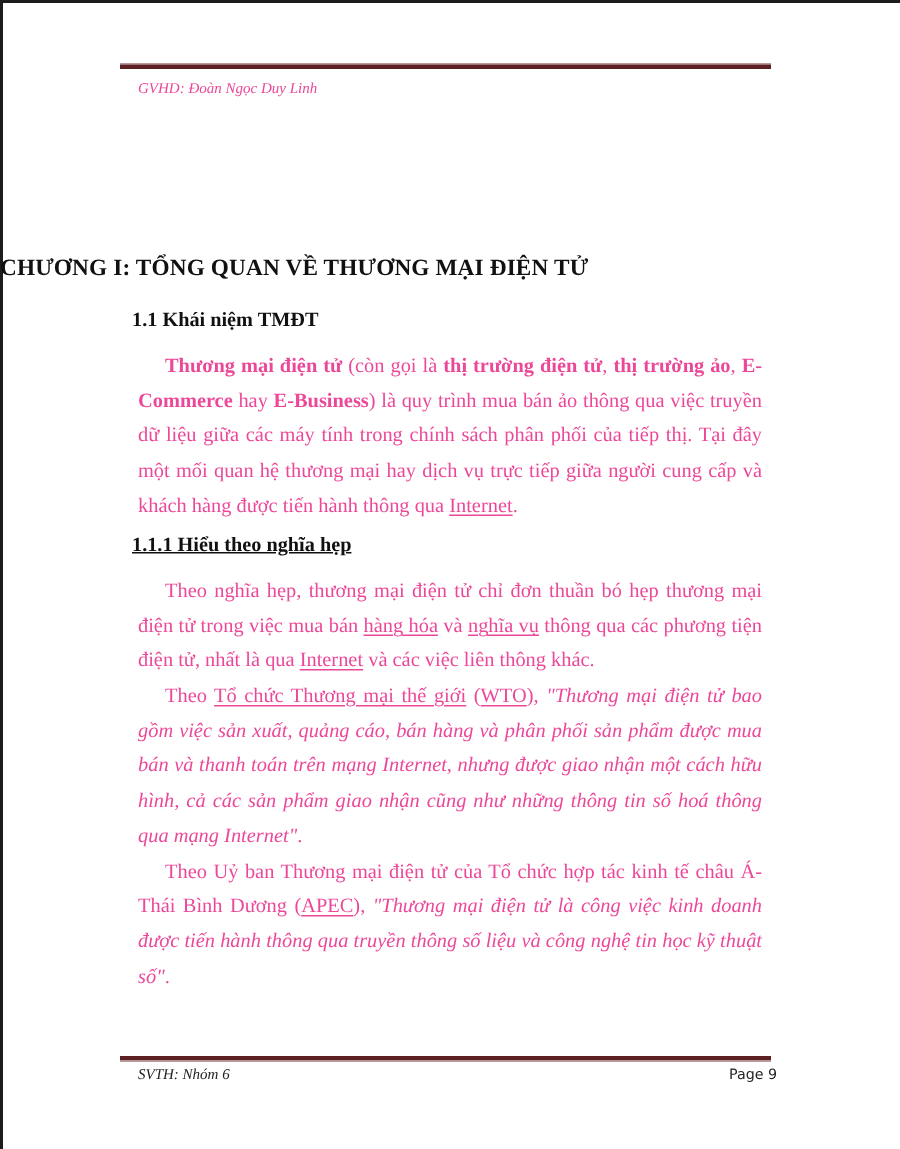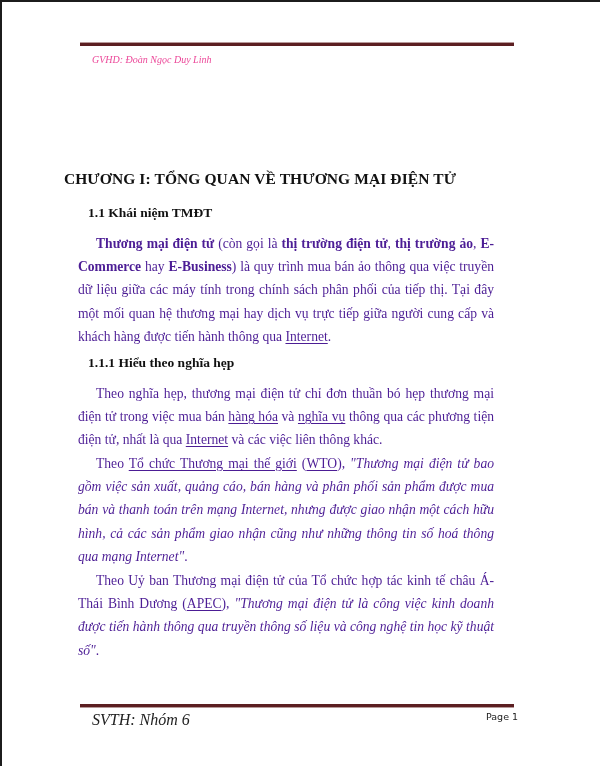--- a/index.html
+++ b/index.html
@@ -20,42 +20,42 @@
   .rule {
     position: absolute; left: 80px; width: 434px;
   }
   .rule .thin { height: 1px; background: #b89a9a; }
   .rule .thick { height: 3px; background: #5c1f22; margin-top: 0px; }
   .header-rule { top: 42px; }
   .footer-rule { top: 704px; }
 
   .footer-left {
     position: absolute; left: 92px; top: 711px;
-    font-style: italic; font-size: 16px; color: #222;
+    font-style: italic; font-size: 10px; color: #222;
   }
   .footer-right {
     position: absolute; left: 486px; top: 711px; width: 28px; text-align: right;
     font-family: "DejaVu Sans", sans-serif; font-size: 9.5px; color: #222;
     white-space: nowrap;
   }
 
   .chapter-title {
-    position: absolute; left: 0; top: 170px; width: 520px; text-align: center;
+    position: absolute; left: 0; top: 170px; width: 520px; 
     font-weight: bold; font-size: 15.5px; color: #111; letter-spacing: 0.1px;
   }
   .section-heading {
     position: absolute; left: 88px;
     font-weight: bold; font-size: 13.5px; color: #111;
   }
   .sec-1-1 { top: 205px; }
-  .sec-1-1-1 { top: 355px; }
+  .sec-1-1-1 { top: 355px; text-decoration: underline; }
 
   .para {
-    position: absolute; left: 78px; width: 416px;
-    font-size: 13.6px; line-height: 23.2px; text-align: justify; color: #4c1d95;
+    position: absolute; left: 92px; width: 416px;
+    font-size: 13.6px; line-height: 23.2px; text-align: justify; color: #ec4899;
     text-indent: 18px;
   }
   .p1 { top: 232px; }
   .p2 { top: 382px; }
   .p3 { top: 452px; }
   .p4 { top: 569px; }
   .para u { text-decoration: underline; text-underline-offset: 2px; }
   .para b { font-weight: bold; }
   .para i { font-style: italic; }
 </style>
@@ -79,13 +79,13 @@
 <div class="section-heading sec-1-1-1">1.1.1 Hiểu theo nghĩa hẹp</div>
 <div class="para p2"><span>Theo nghĩa hẹp, thương mại điện tử chỉ đơn thuần bó hẹp thương mại điện tử trong việc mua bán </span><u>hàng hóa</u><span> và </span><u>nghĩa vụ</u><span> thông qua các phương tiện điện tử, nhất là qua </span><u>Internet</u><span> và các việc liên thông khác.</span></div>
 <div class="para p3"><span>Theo </span><u>Tổ chức Thương mại thế giới</u><span> (</span><u>WTO</u><span>), </span><i>"Thương mại điện tử bao gồm việc sản xuất, quảng cáo, bán hàng và phân phối sản phẩm được mua bán và thanh toán trên mạng Internet, nhưng được giao nhận một cách hữu hình, cả các sản phẩm giao nhận cũng như những thông tin số hoá thông qua mạng Internet"</i><span>.</span></div>
 <div class="para p4"><span>Theo Uỷ ban Thương mại điện tử của Tổ chức hợp tác kinh tế châu Á-Thái Bình Dương (</span><u>APEC</u><span>), </span><i>"Thương mại điện tử là công việc kinh doanh được tiến hành thông qua truyền thông số liệu và công nghệ tin học kỹ thuật số"</i><span>.</span></div>
 
 <div class="rule footer-rule">
   <div class="thick"></div>
   <div class="thin"></div>
 </div>
 <div class="footer-left">SVTH: Nhóm 6</div>
-<div class="footer-right">Page 1</div>
+<div class="footer-right">Page 9</div>
 
 </body></html>

